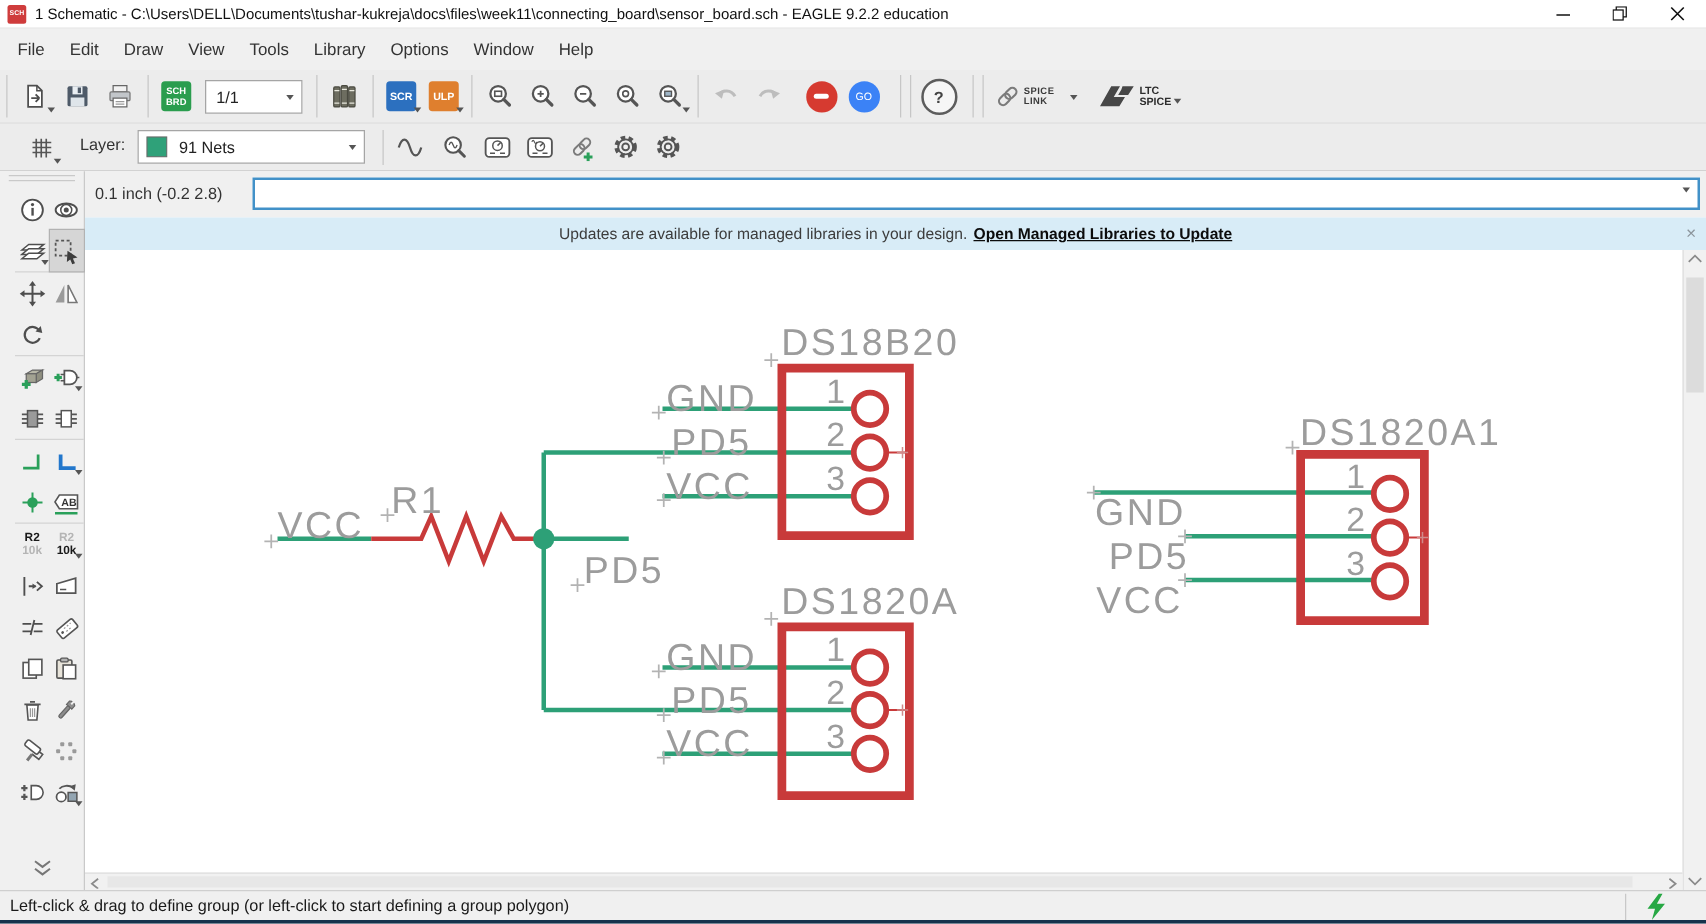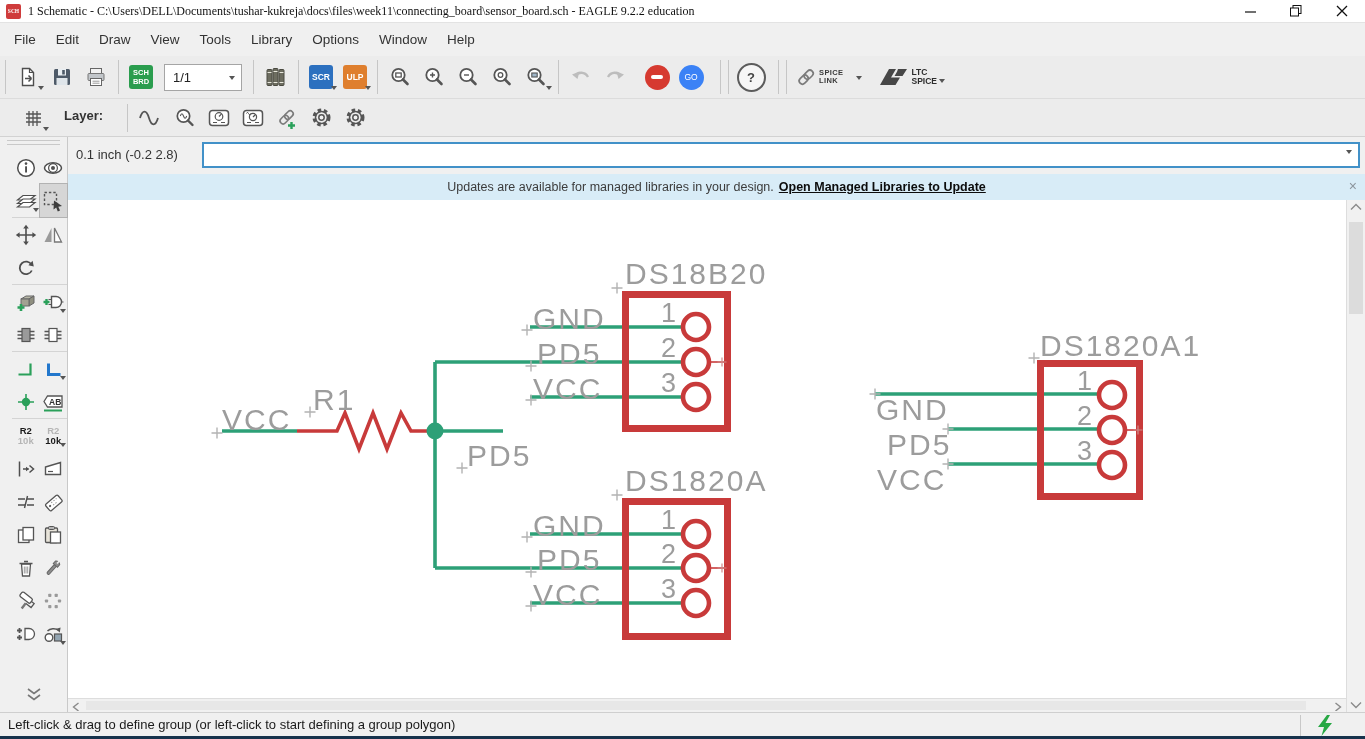--- a/index.html
+++ b/index.html
@@ -1,20 +1,20 @@
 <!DOCTYPE html>
 <html><head>
 <meta charset="utf-8">
 <style>
   html,body{margin:0;padding:0;width:1365px;height:739px;overflow:hidden;
     font-family:"Liberation Sans",sans-serif;background:#fff;}
   #app{position:relative;width:1365px;height:739px;background:#fff;}
   
   .titlebar{position:absolute;left:0;top:0;width:100%;height:23px;background:#fff;
-    display:flex;align-items:center;border-bottom:1px solid #e3e3e3;box-sizing:border-box;font-family:Liberation Serif, serif;}
+    display:flex;align-items:center;border-bottom:1px solid #e3e3e3;box-sizing:border-box;}
   .appicon{width:15px;height:15px;margin:0 7px 0 6px;background:#cf3c3c;border-radius:2px;
     color:#fff;font-size:5.5px;font-weight:bold;display:flex;align-items:center;justify-content:center;}
   .wtitle{font-size:12px;color:#111;white-space:nowrap;}
   .wbtns{margin-left:auto;display:flex;height:100%;}
   .wbtn{width:46px;height:100%;display:flex;align-items:center;justify-content:center;}
   
   .menubar{position:absolute;left:0;top:23px;width:100%;height:33px;background:#f0f0f0;
     display:flex;align-items:center;padding-left:4px;box-sizing:border-box;}
   .mitem{font-size:13.5px;color:#333;padding:0 10px;}
   
@@ -36,21 +36,21 @@
   .combo{height:27px;background:#fff;border:1px solid #a5a5a5;display:flex;align-items:center;
     font-size:13px;color:#222;box-sizing:border-box;}
   .combo .car2{margin-left:auto;margin-right:6px;}
   .circlebtn{width:25px;height:25px;border-radius:50%;display:flex;align-items:center;justify-content:center;}
   .stop{background:#d63a30;}
   .stopbar{width:12px;height:3.6px;background:#fff;border-radius:2px;}
   .gob{background:#3b82f6;color:#fff;font-size:8.5px;font-weight:normal;}
   .helpb{border:2px solid #5c5c5c;color:#444;font-size:13px;font-weight:bold;background:#f6f6f6;}
   .stack{font-size:7.5px;font-weight:bold;color:#3a3a3a;line-height:8.5px;letter-spacing:.4px;}
   .ltcword{font-size:8.5px;font-weight:bold;color:#2d2d2d;line-height:9px;}
-  .laylab{font-size:13px;color:#333;margin:0 10px 4px 14px;font-weight:bold;}
+  .laylab{font-size:13px;color:#333;margin:0 10px 4px 14px;}
   
   .coordrow{position:absolute;left:68px;top:137px;right:0;height:37px;background:#f0f0f0;}
   .readout{position:absolute;left:8px;top:10px;font-size:13px;color:#333;}
   .cmdwrap{position:absolute;left:134px;right:5px;top:5px;height:26px;border:2px solid #4291c8;
     background:#fff;box-sizing:border-box;display:flex;align-items:center;}
   .cmdwrap input{flex:1;border:none;outline:none;font-size:13px;height:100%;padding:0 6px;background:transparent;}
   .banner{position:absolute;left:68px;top:174px;right:0;height:26px;background:#d8ecf7;
     display:flex;align-items:center;justify-content:center;font-size:12.5px;color:#3c3c3c;}
   .banner a{color:#0c0c0c;font-weight:bold;margin-left:5px;}
   .bclose{position:absolute;right:8px;top:4px;color:#8c959c;font-size:14px;}
@@ -285,20 +285,27 @@
   </div>
 
   <div class="tb2">
     <div class="tbtn" style="margin-left:16px;">
       <svg width="22" height="22">
           <path d="M4 7h15M4 11h15M4 15h15M7 4v15M11 4v15M15 4v15" stroke="#555" stroke-width="1.3"></path>
         </svg>
       <span class="car"></span>
     </div>
     <span class="laylab">Layer:</span>
+    <div class="combo" style="width:182px;">
+      <svg width="17" height="17" style="margin-left:6px;">
+          <rect x="0.5" y="0.5" width="16" height="16" stroke="#6b6b6b" fill="#2fa179"></rect>
+        </svg>
+      <span style="margin-left:9px;">91 Nets</span>
+      <span class="car2"></span>
+    </div>
     <div class="sep2" style="margin-left:14px;"></div>
     <div class="tbtn">
       <svg width="26" height="22">
           <path d="M2 11c2.5-8.5 6.5-8.5 9 0s6.5 8.5 9 0" fill="none" stroke="#555" stroke-width="1.8"></path>
         </svg>
     </div>
     <div class="tbtn">
       <svg width="22" height="22">
           <circle cx="9.5" cy="9" r="6.2" fill="#fff" stroke="#555" stroke-width="1.7"></circle>
           <path d="M14 13.5l4.5 4.5" stroke="#555" stroke-width="2.4" stroke-linecap="round"></path>

